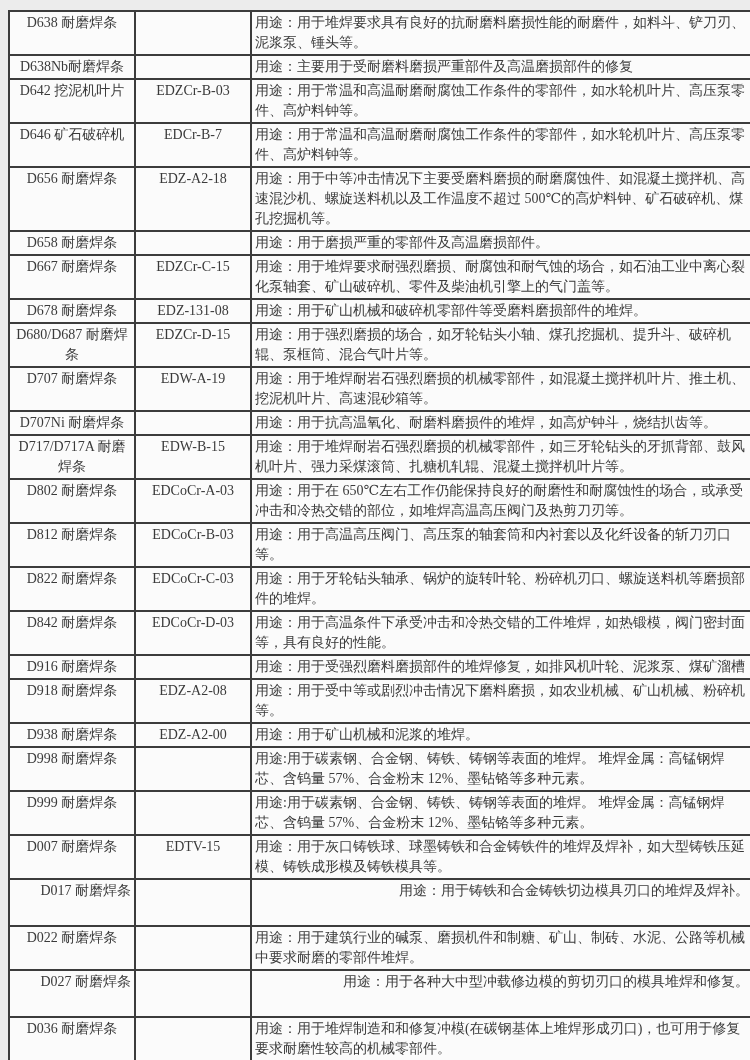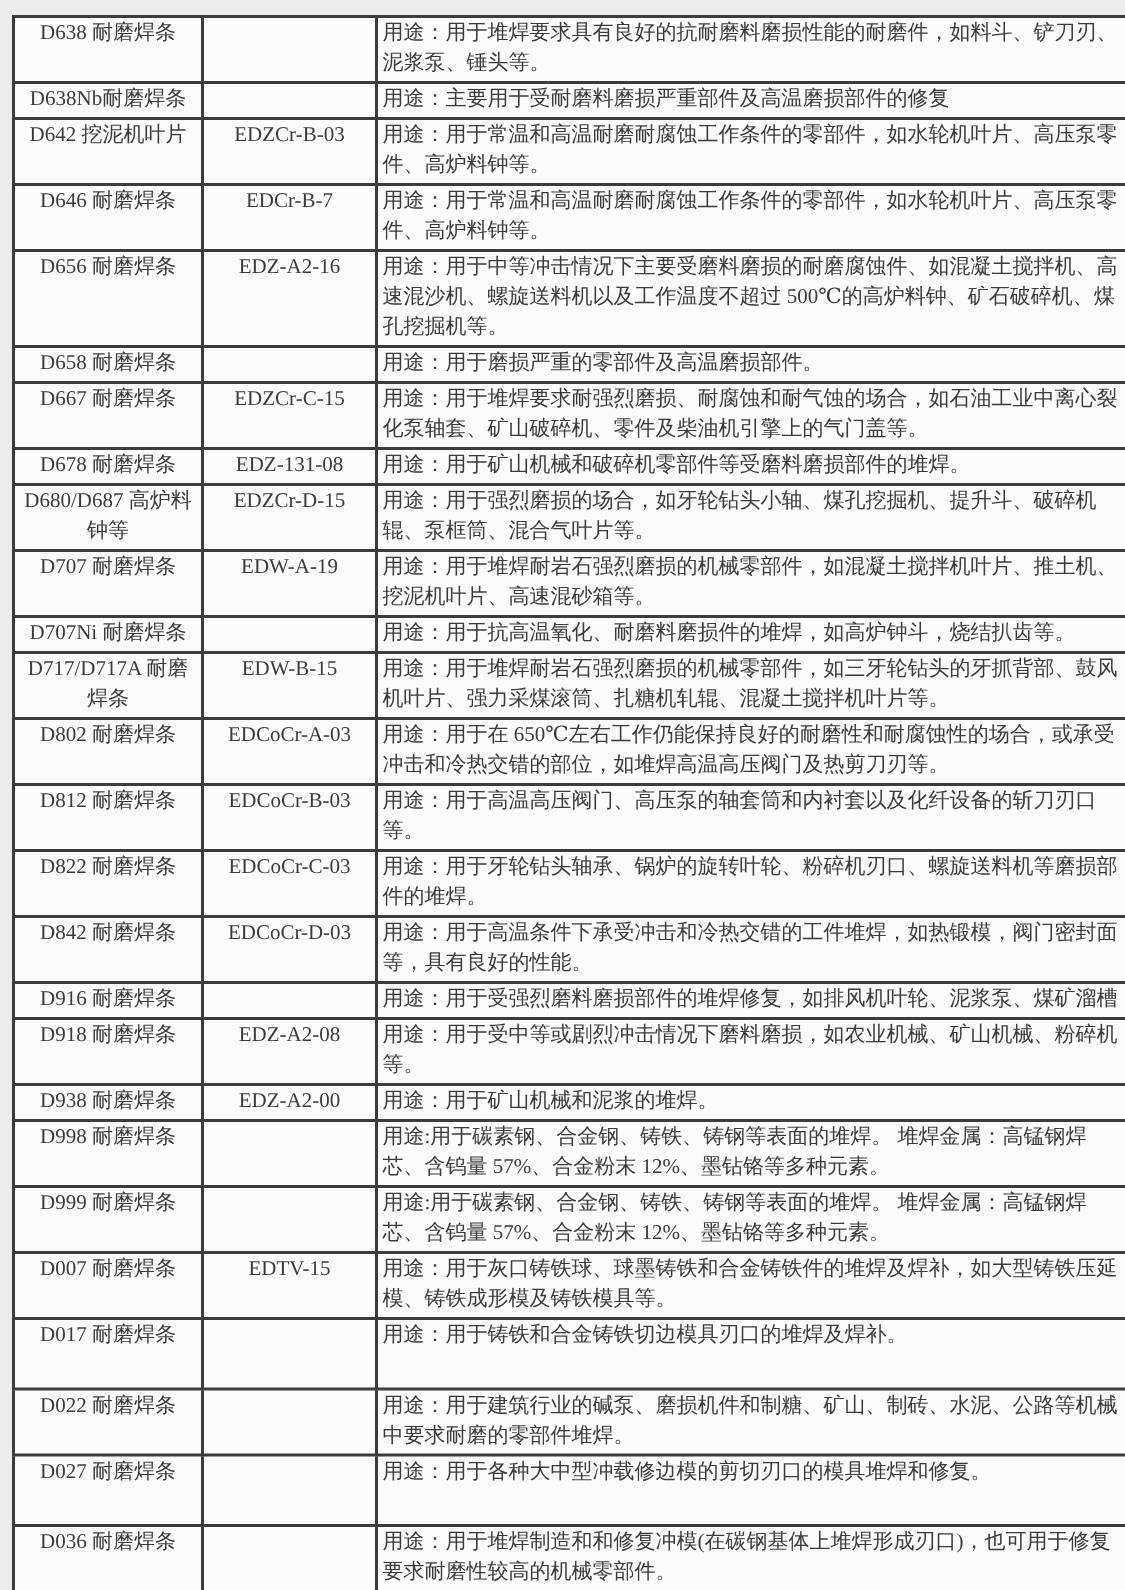--- a/index.html
+++ b/index.html
@@ -41,20 +41,21 @@
     text-align: center;
   }
   td.usage-col {
     width: 494px;
     text-align: left;
     padding-left: 4px;
     padding-right: 4px;
   }
   tr.tall td {
     padding-bottom: 24px;
+    text-align: right;
   }
 </style>
 </head>
 <body>
 
 <div class="page">
   <table class="rod-table">
     <tbody>
         <tr>
           <td class="model-col">D638 耐磨焊条</td>
@@ -65,46 +66,46 @@
           <td class="model-col">D638Nb耐磨焊条</td>
           <td class="code-col"></td>
           <td class="usage-col">用途：主要用于受耐磨料磨损严重部件及高温磨损部件的修复</td>
         </tr>
         <tr>
           <td class="model-col">D642 挖泥机叶片</td>
           <td class="code-col">EDZCr-B-03</td>
           <td class="usage-col">用途：用于常温和高温耐磨耐腐蚀工作条件的零部件，如水轮机叶片、高压泵零件、高炉料钟等。</td>
         </tr>
         <tr>
-          <td class="model-col">D646 耐磨焊条</td>
+          <td class="model-col">D646 矿石破碎机</td>
           <td class="code-col">EDCr-B-7</td>
           <td class="usage-col">用途：用于常温和高温耐磨耐腐蚀工作条件的零部件，如水轮机叶片、高压泵零件、高炉料钟等。</td>
         </tr>
         <tr>
           <td class="model-col">D656 耐磨焊条</td>
-          <td class="code-col">EDZ-A2-16</td>
+          <td class="code-col">EDZ-A2-18</td>
           <td class="usage-col">用途：用于中等冲击情况下主要受磨料磨损的耐磨腐蚀件、如混凝土搅拌机、高速混沙机、螺旋送料机以及工作温度不超过 500℃的高炉料钟、矿石破碎机、煤孔挖掘机等。</td>
         </tr>
         <tr>
           <td class="model-col">D658 耐磨焊条</td>
           <td class="code-col"></td>
           <td class="usage-col">用途：用于磨损严重的零部件及高温磨损部件。</td>
         </tr>
         <tr>
           <td class="model-col">D667 耐磨焊条</td>
           <td class="code-col">EDZCr-C-15</td>
           <td class="usage-col">用途：用于堆焊要求耐强烈磨损、耐腐蚀和耐气蚀的场合，如石油工业中离心裂化泵轴套、矿山破碎机、零件及柴油机引擎上的气门盖等。</td>
         </tr>
         <tr>
           <td class="model-col">D678 耐磨焊条</td>
           <td class="code-col">EDZ-131-08</td>
           <td class="usage-col">用途：用于矿山机械和破碎机零部件等受磨料磨损部件的堆焊。</td>
         </tr>
         <tr>
-          <td class="model-col">D680/D687 高炉料钟等</td>
+          <td class="model-col">D680/D687 耐磨焊条</td>
           <td class="code-col">EDZCr-D-15</td>
           <td class="usage-col">用途：用于强烈磨损的场合，如牙轮钻头小轴、煤孔挖掘机、提升斗、破碎机辊、泵框筒、混合气叶片等。</td>
         </tr>
         <tr>
           <td class="model-col">D707 耐磨焊条</td>
           <td class="code-col">EDW-A-19</td>
           <td class="usage-col">用途：用于堆焊耐岩石强烈磨损的机械零部件，如混凝土搅拌机叶片、推土机、挖泥机叶片、高速混砂箱等。</td>
         </tr>
         <tr>
           <td class="model-col">D707Ni 耐磨焊条</td>

